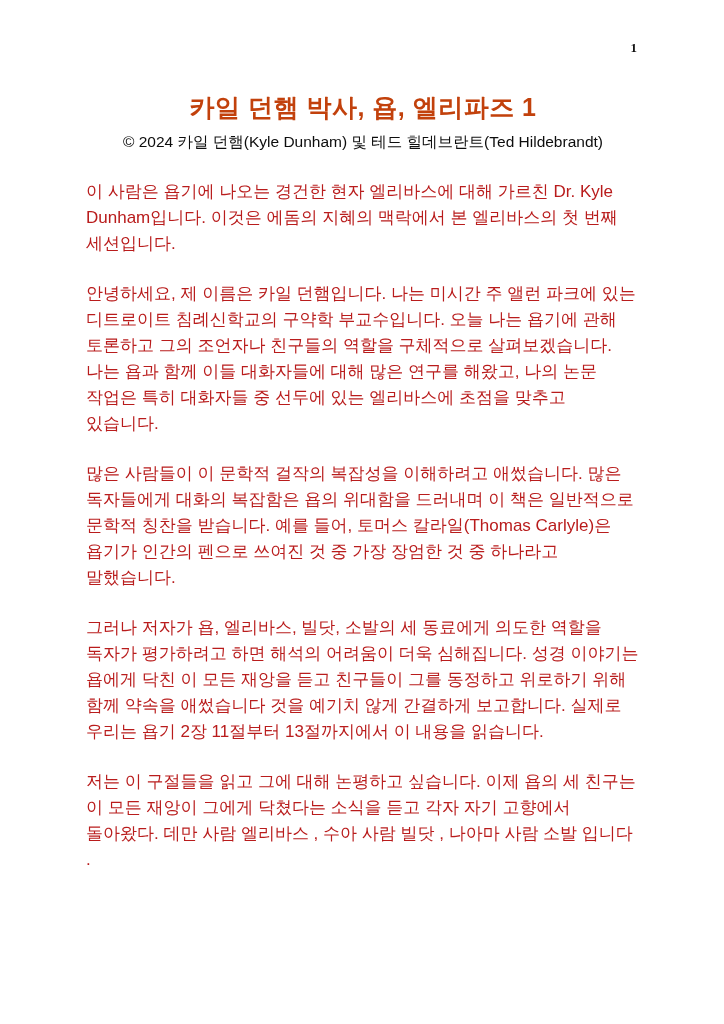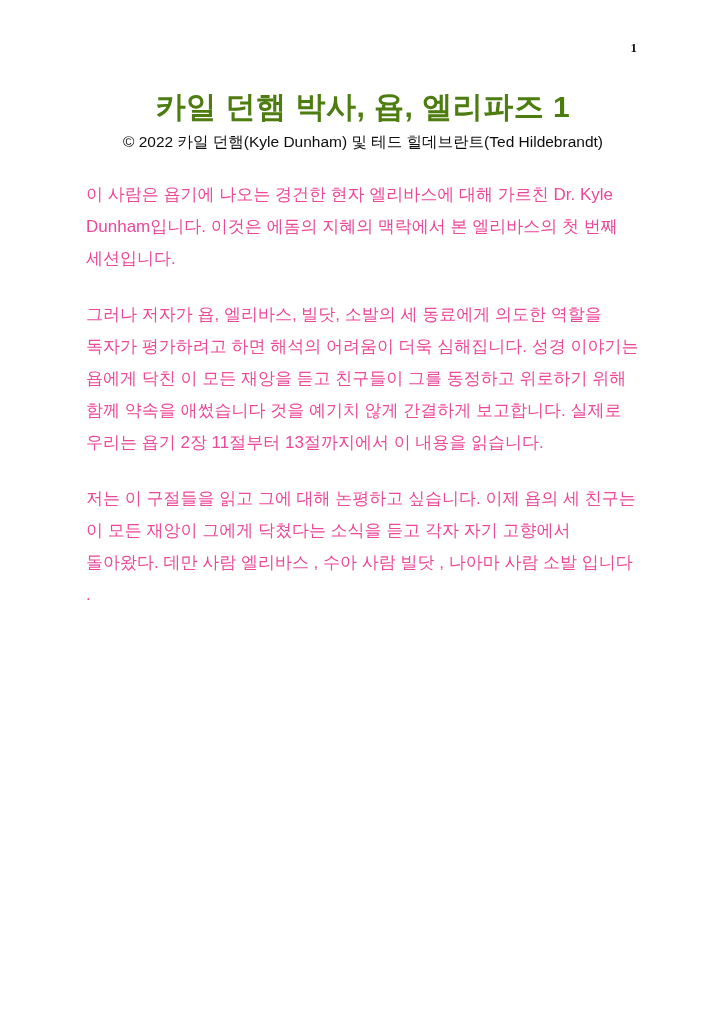--- a/index.html
+++ b/index.html
@@ -27,58 +27,60 @@
     font-weight: 700;
     color: #111111;
   }
   .content {
     box-sizing: border-box;
     padding: 92px 84px 0 86px;
   }
   .doc-title {
     margin: 0 0 9px 0;
     text-align: center;
-    font-size: 30px;
+    font-size: 25px;
     line-height: 30px;
     font-weight: 700;
     letter-spacing: 0.5px;
-    color: #4d7c0f;
+    color: #c2410c;
   }
   .copyright {
     margin: 0 0 27px 0;
     text-align: center;
     font-size: 15.5px;
     line-height: 21px;
     font-weight: 500;
     color: #0d0d0d;
   }
   .body-para {
     margin: 0 0 24px 0;
     font-size: 17px;
-    line-height: 32px;
+    line-height: 26px;
     font-weight: 500;
     text-align: left;
     word-break: keep-all;
     overflow-wrap: break-word;
-    color: #ec4899;
+    color: #b91c1c;
   }
 </style>
 </head>
 <body>
 
 <div class="page">
   <div class="page-number">1</div>
 
   <div class="content">
     <h1 class="doc-title">카일 던햄 박사, 욥, 엘리파즈 1</h1>
 
-    <div class="copyright">© 2022 카일 던햄(Kyle Dunham) 및 테드 힐데브란트(Ted Hildebrandt)</div>
+    <div class="copyright">© 2024 카일 던햄(Kyle Dunham) 및 테드 힐데브란트(Ted Hildebrandt)</div>
 
     <p class="body-para">이 사람은 욥기에 나오는 경건한 현자 엘리바스에 대해 가르친 Dr. Kyle Dunham입니다. 이것은 에돔의 지혜의 맥락에서 본 엘리바스의 첫 번째 세션입니다.</p>
 
+    <p class="body-para">안녕하세요, 제 이름은 카일 던햄입니다. 나는 미시간 주 앨런 파크에 있는 디트로이트 침례신학교의 구약학 부교수입니다. 오늘 나는 욥기에 관해 토론하고 그의 조언자나 친구들의 역할을 구체적으로 살펴보겠습니다. 나는 욥과 함께 이들 대화자들에 대해 많은 연구를 해왔고, 나의 논문 작업은 특히 대화자들 중 선두에 있는 엘리바스에 초점을 맞추고 있습니다.</p>
 
 
+    <p class="body-para">많은 사람들이 이 문학적 걸작의 복잡성을 이해하려고 애썼습니다. 많은 독자들에게 대화의 복잡함은 욥의 위대함을 드러내며 이 책은 일반적으로 문학적 칭찬을 받습니다. 예를 들어, 토머스 칼라일(Thomas Carlyle)은 욥기가 인간의 펜으로 쓰여진 것 중 가장 장엄한 것 중 하나라고 말했습니다.</p>
 
     <p class="body-para">그러나 저자가 욥, 엘리바스, 빌닷, 소발의 세 동료에게 의도한 역할을 독자가 평가하려고 하면 해석의 어려움이 더욱 심해집니다. 성경 이야기는 욥에게 닥친 이 모든 재앙을 듣고 친구들이 그를 동정하고 위로하기 위해 함께 약속을 애썼습니다 것을 예기치 않게 간결하게 보고합니다. 실제로 우리는 욥기 2장 11절부터 13절까지에서 이 내용을 읽습니다.</p>
 
     <p class="body-para">저는 이 구절들을 읽고 그에 대해 논평하고 싶습니다. 이제 욥의 세 친구는 이 모든 재앙이 그에게 닥쳤다는 소식을 듣고 각자 자기 고향에서 돌아왔다. 데만 사람 엘리바스 , 수아 사람 빌닷 , 나아마 사람 소발 입니다 .</p>
   </div>
 </div>
 
 </body></html>

